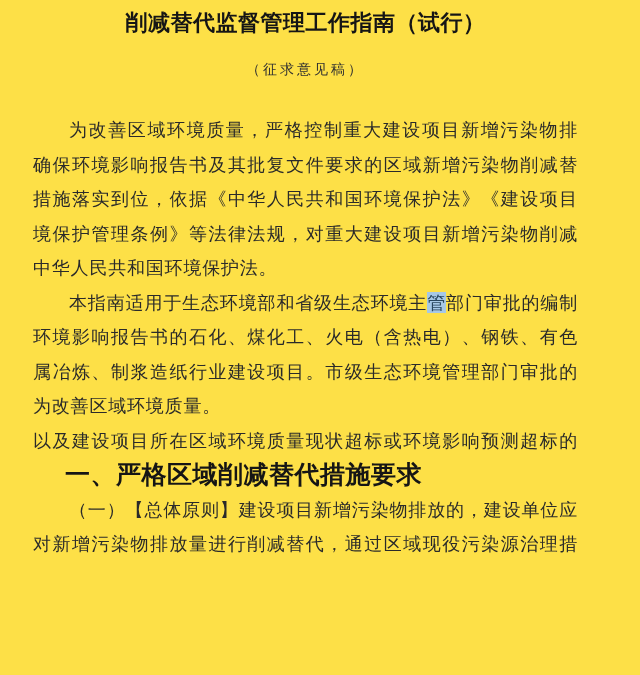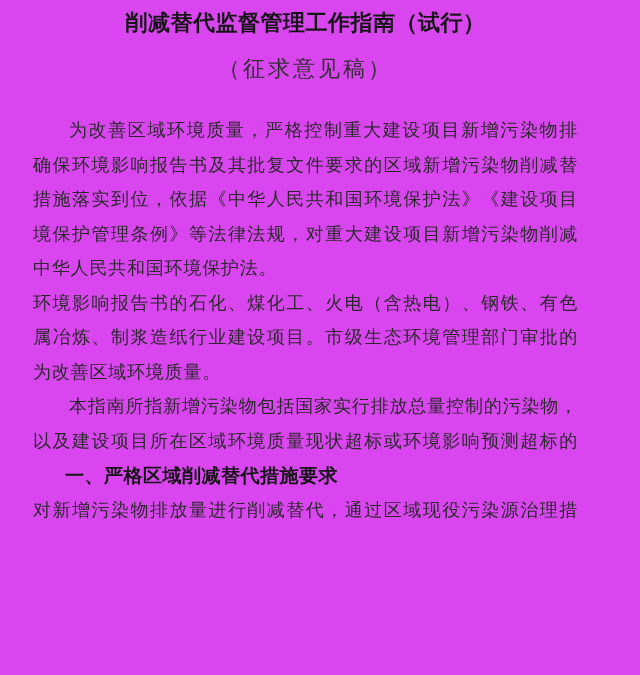--- a/index.html
+++ b/index.html
@@ -1,39 +1,39 @@
 <!DOCTYPE html>
 <html><head>
 <meta charset="utf-8">
 <style>
   html, body { margin: 0; padding: 0; background: #ffffff; }
   .page {
     position: relative;
     width: 640px;
     height: 675px;
-    background: #d946ef;
+    background: #fde047;
     box-sizing: border-box;
     padding: 8px 62px 0 33px;
     overflow: hidden;
     font-family: "DejaVu Serif", serif;
     color: #2a2a2a;
   }
   .doc-title {
     margin: 0;
     font-family: "DejaVu Sans", sans-serif;
     font-weight: bold;
     font-size: 22px;
     line-height: 30px;
     text-align: center;
     color: #151515;
     letter-spacing: 0.5px;
   }
   .doc-subtitle {
     margin-top: 18px;
-    font-size: 22px;
+    font-size: 14px;
     line-height: 26px;
     text-align: center;
     letter-spacing: 3px;
     color: #303030;
   }
   .doc-body {
     margin-top: 31px;
     font-size: 18px;
   }
   .doc-line {
@@ -43,21 +43,21 @@
     letter-spacing: 0.8px;
     text-align: justify;
     color: #2a2a2a;
   }
   .doc-line.full { text-align-last: justify; }
   .doc-line.indent { text-indent: 36px; }
   .section-heading {
     margin: 0;
     font-family: "DejaVu Sans", sans-serif;
     font-weight: bold;
-    font-size: 19px;
+    font-size: 25px;
     line-height: 34.5px;
     height: 34.5px;
     overflow: hidden;
     text-indent: 32px;
     letter-spacing: 0.5px;
     color: #151515;
   }
   .hl {
     background: #a6c8e6;
     color: #28465e;
@@ -69,24 +69,25 @@
 <div class="page">
   <h1 class="doc-title">削减替代监督管理工作指南（试行）</h1>
   <div class="doc-subtitle">（征求意见稿）</div>
   <div class="doc-body">
     <div>
         <div class="doc-line indent full">为改善区域环境质量，严格控制重大建设项目新增污染物排放，</div>
         <div class="doc-line full">确保环境影响报告书及其批复文件要求的区域新增污染物削减替代</div>
         <div class="doc-line full">措施落实到位，依据《中华人民共和国环境保护法》《建设项目环</div>
         <div class="doc-line full">境保护管理条例》等法律法规，对重大建设项目新增污染物削减替</div>
         <div class="doc-line">中华人民共和国环境保护法。</div>
+        <div class="doc-line indent full"><span>本指南适用于生态环境部和省级生态环境主</span><span class="hl" style="background: rgb(166, 200, 230);">管</span><span>部门审批的编制</span></div>
         <div class="doc-line full">环境影响报告书的石化、煤化工、火电（含热电）、钢铁、有色金</div>
         <div class="doc-line full">属冶炼、制浆造纸行业建设项目。市级生态环境管理部门审批的重</div>
         <div class="doc-line">为改善区域环境质量。</div>
-        <div class="doc-line indent full">本指南所指新增污染物包括国家实行排放总量控制的污染物，</div>
         <div class="doc-line full">以及建设项目所在区域环境质量现状超标或环境影响预测超标的特</div>
       </div>
     <h2 class="section-heading">一、严格区域削减替代措施要求</h2>
     <div>
+        <div class="doc-line indent full">（一）【总体原则】建设项目新增污染物排放的，建设单位应</div>
         <div class="doc-line full">对新增污染物排放量进行削减替代，通过区域现役污染源治理措施，</div>
       </div>
   </div>
 </div>
 
 </body></html>

